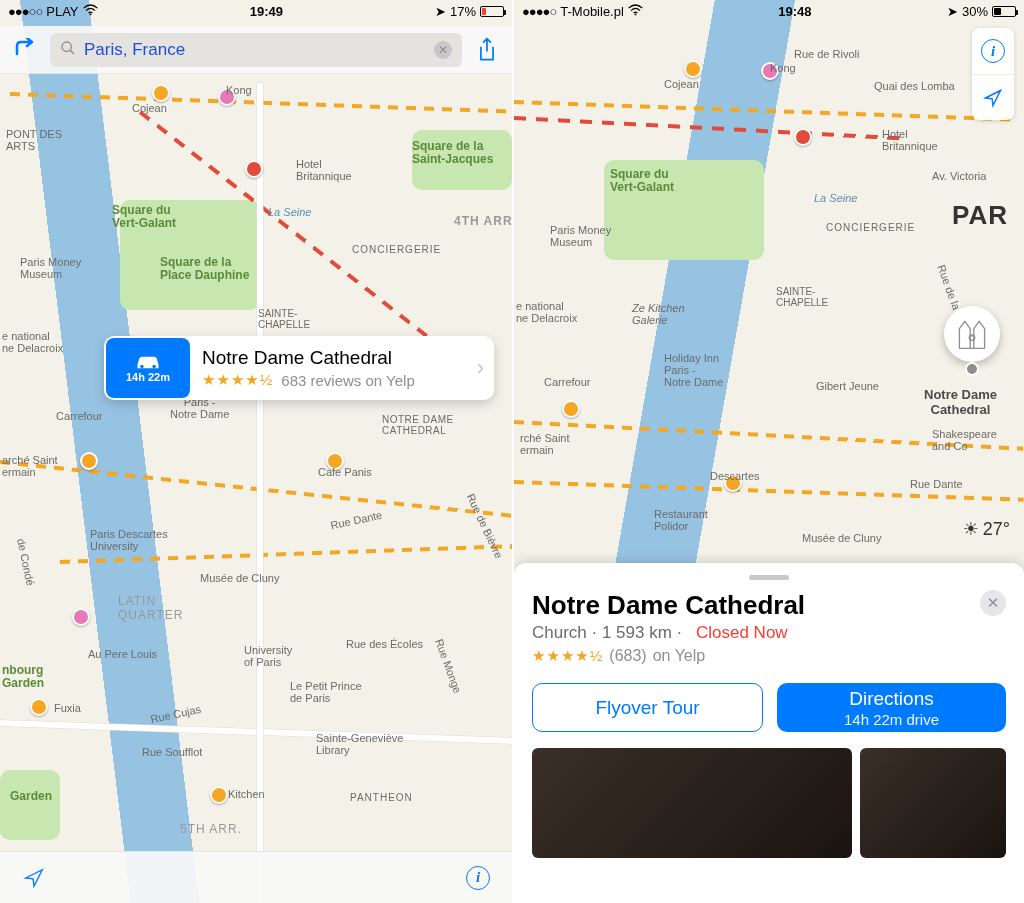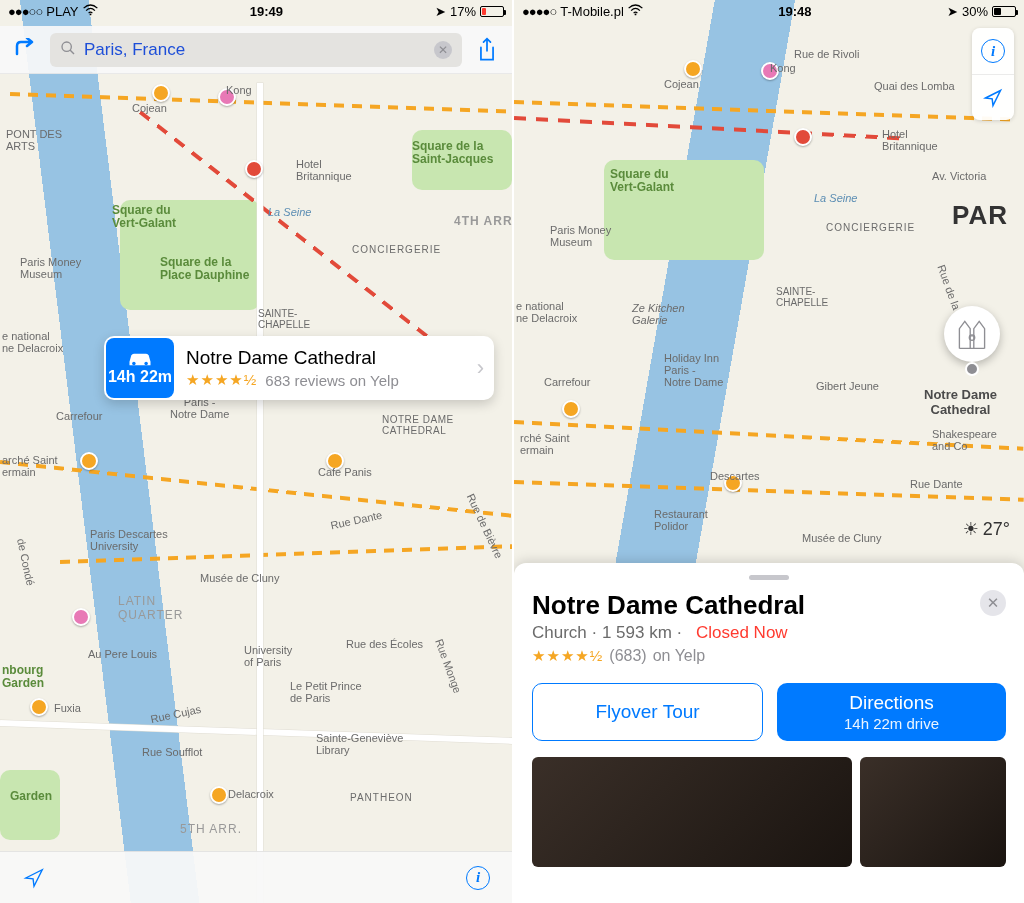--- a/index.html
+++ b/index.html
@@ -49,21 +49,21 @@
   .dir-btn { width: 34px; height: 34px; display:flex; align-items:center; justify-content:center; color:#007aff; font-size:24px;}
   .searchbox { flex:1; height:34px; background:#e4e3e0; border-radius:6px; display:flex; align-items:center; padding:0 10px; gap:8px; color:#333;}
   .searchbox .mag { color:#8e8e93; }
   .searchbox input { border:none; background:transparent; font-size:17px; flex:1; outline:none; color:#1d4ed8;}
   .clear-btn { color:#8e8e93; width:18px; height:18px; border-radius:50%; background:#c7c7cc; display:flex; align-items:center; justify-content:center; font-size:12px;}
   .share-btn { width:34px; height:34px; color:#007aff; display:flex; align-items:center; justify-content:center;}
 
   
   .callout { position:absolute; left:104px; top:336px; width:390px; height:64px; background:#fff; border-radius:10px; box-shadow:0 4px 12px rgba(0,0,0,.18); display:flex; align-items:center; z-index:25; }
   .callout::after { content:""; position:absolute; left:48%; bottom:-10px; width:0; height:0; border:10px solid transparent; border-top-color:#fff; }
-  .callout .badge { width:68px; height:60px; margin:2px; background:#007aff; border-radius:8px; color:#fff; display:flex; flex-direction:column; align-items:center; justify-content:center; font-size:16px; font-weight:600;}
+  .callout .badge { width:84px; height:60px; margin:2px; background:#007aff; border-radius:8px; color:#fff; display:flex; flex-direction:column; align-items:center; justify-content:center; font-size:11px; font-weight:600;}
   .callout .badge svg { width:28px; height:18px; }
   .callout .body { flex:1; padding:0 10px; }
   .callout .title { font-size:19px; font-weight:400; color:#000;}
   .callout .sub { display:flex; align-items:center; gap:8px; font-size:15px; color:#8e8e93; margin-top:2px;}
   .stars { color:#f5a623; letter-spacing:1px; font-size:15px;}
   .chev { color:#c7c7cc; font-size:22px; padding-right:10px;}
 
   
   .bottombar { position:absolute; bottom:0; left:0; right:0; height:52px; background:rgba(248,248,248,.94); border-top:1px solid rgba(0,0,0,.08); display:flex; justify-content:space-between; align-items:center; padding:0 18px; z-index:30;}
   .loc-btn, .info-btn { color:#007aff; font-size:24px; width:32px; height:32px; display:flex; align-items:center; justify-content:center;}
@@ -86,21 +86,21 @@
   .card { position:absolute; left:0; right:0; bottom:0; height:340px; background:#fff; border-top-left-radius:12px; border-top-right-radius:12px; box-shadow:0 -2px 12px rgba(0,0,0,.15); padding:12px 18px 0; z-index:35;}
   .grab { width:40px; height:5px; background:#c7c7cc; border-radius:3px; margin:0 auto 10px;}
   .card-head { display:flex; justify-content:space-between; align-items:flex-start;}
   .card h1 { font-size:26px; font-weight:600; color:#000;}
   .close-x { width:26px; height:26px; border-radius:50%; background:#e5e5ea; color:#8e8e93; display:flex; align-items:center; justify-content:center; font-size:15px;}
   .meta { font-size:17px; color:#6b6b6b; margin-top:2px;}
   .meta .closed { color:#ff3b30;margin-left:9px;}
   .rating-row { display:flex; align-items:center; gap:6px; margin-top:4px; font-size:16px;}
   .rating-row .count { color:#8e8e93;}
   .btnrow { display:flex; gap:14px; margin-top:18px;}
-  .btn { flex:1; height:58px; border-radius:10px; display:flex; flex-direction:column; align-items:center; justify-content:center; font-size:19px; font-weight:400;}
+  .btn { flex:1; height:49px; border-radius:10px; display:flex; flex-direction:column; align-items:center; justify-content:center; font-size:19px; font-weight:400;}
   .btn-outline { border:1px solid #007aff; color:#007aff; background:#fff;}
   .btn-fill { background:#007aff; color:#fff;}
   .btn-fill .sub { font-size:15px; opacity:.92; margin-top:1px;}
   .photos { display:flex; gap:8px; margin-top:16px; height:110px;}
   .photo { border-radius:6px; background:linear-gradient(135deg,#3a2f28,#1a1410); }
   .photo.p1{flex:2.2;} .photo.p2{flex:1;} 
 </style>
 </head>
 <body>
 
@@ -169,21 +169,21 @@
   <span class="label" style="left:346px; top:638px;">Rue des Écoles</span>
   <span class="label green" style="left:2px; top:664px; white-space:pre;">nbourg
 Garden</span>
   <span class="label" style="left:54px; top:702px;">Fuxia</span>
   <span class="label" style="left:150px; top:708px; transform:rotate(-12deg);">Rue Cujas</span>
   <span class="label" style="left:290px; top:680px; white-space:pre;">Le Petit Prince
 de Paris</span>
   <span class="label" style="left:110px; top:746px;padding-left:32px;">Rue Soufflot</span>
   <span class="label" style="left:316px; top:732px; white-space:pre;">Sainte-Geneviève
 Library</span>
-  <span class="label" style="left:228px; top:788px;">Delacroix</span>
+  <span class="label" style="left:228px; top:788px;">Kitchen</span>
   <span class="label" style="left:350px; top:792px; font-size:10px; letter-spacing:1px;">PANTHEON</span>
   <span class="label district" style="left:180px; top:822px;">5TH ARR.</span>
   <span class="label" style="left:420px; top:660px; transform:rotate(70deg);">Rue Monge</span>
   <span class="label" style="left:2px; top:556px; transform:rotate(78deg);">de Condé</span>
   <span class="label green" style="left:10px; top:790px;">Garden</span>
 
   <div class="status">
     <div class="seg">
       <span class="dots">●●●○○</span>
       <span>PLAY</span>

